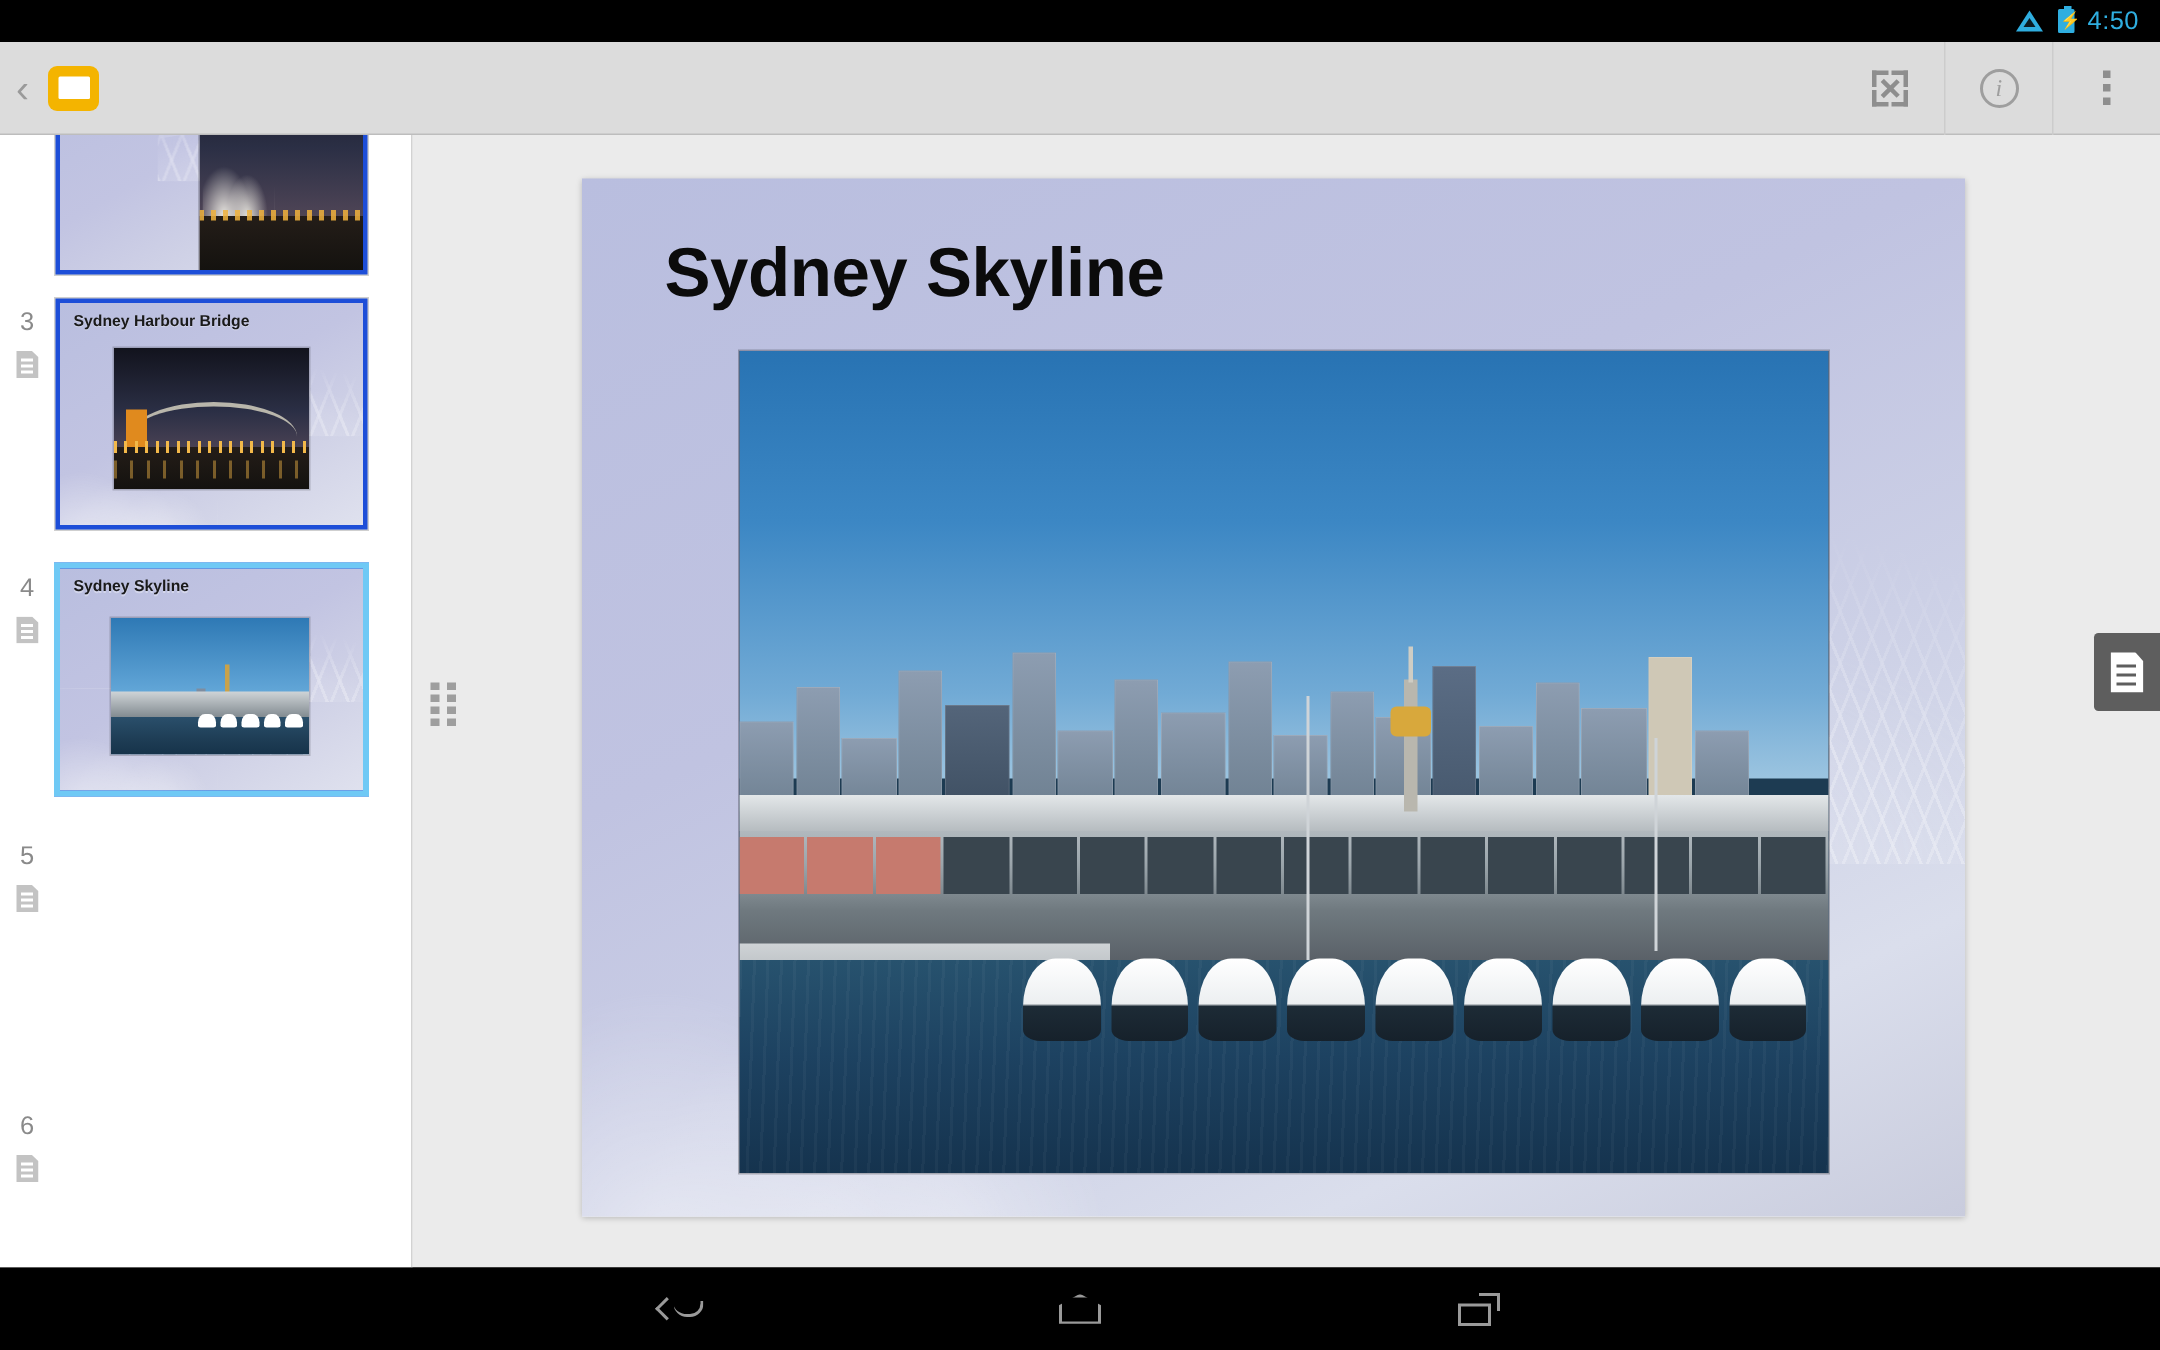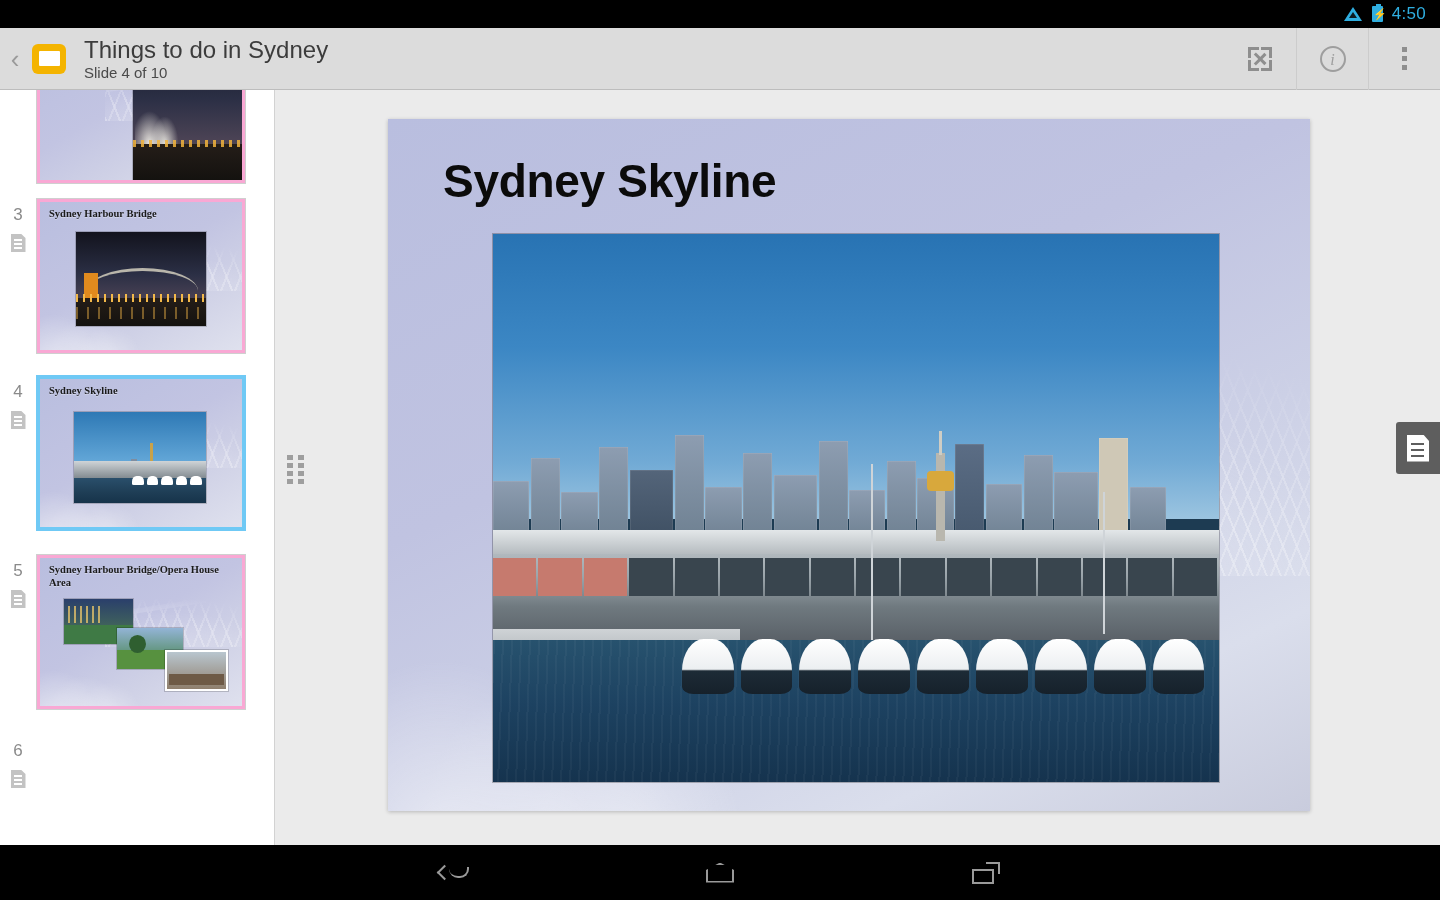--- a/index.html
+++ b/index.html
@@ -101,22 +101,22 @@
   .notes-ic { width:15px; height:18px; position:relative; }
   .notes-ic b {
     position:absolute; inset:0; background:#c3c3c3;
     clip-path:polygon(0 0, 72% 0, 100% 22%, 100% 100%, 0 100%);
   }
   .notes-ic u {
     position:absolute; left:3px; right:4px; top:5px; height:1.6px;
     background:#fff; box-shadow:0 4px 0 #fff, 0 8px 0 #fff;
   }
   .thumb {
-    position:relative; width:210px; height:156px; background:#f9a8d4;
-    border:1px solid #cfcfcf; padding:3px; overflow:hidden;font-family:Liberation Serif, serif;
+    position:relative; width:210px; height:156px; background:#1d4ed8;
+    border:1px solid #cfcfcf; padding:3px; overflow:hidden;
   }
   .thumb.selected { border:4px solid #6FC9F5; padding:0; }
   .thumb-inner {
     position:relative; width:100%; height:100%; overflow:hidden;
     background:linear-gradient(150deg,#b9bedf 0%,#c2c4e2 45%,#cfd1e6 70%,#dfe1ee 100%);
   }
   .thumb-title {
     position:absolute; left:9px; top:6px; right:8px; z-index:4;
     font-size:10.5px; font-weight:bold; color:#1a1a1a; line-height:12.5px;
     text-shadow:0 1px 0 rgba(255,255,255,.35);
@@ -283,24 +283,20 @@
     </div>
   <div class="batt-icon"></div>
   <div class="sb-time">4:50</div>
 </div>
 
 <div class="appbar">
   <div class="back-chevron">‹</div>
   <div class="app-icon">
       <span></span>
     </div>
-  <div class="titlewrap">
-    <div class="doc-title">Things to do in Sydney</div>
-    <div class="doc-sub">Slide 4 of 10</div>
-  </div>
   <div class="appbar-actions">
     <div class="act">
       <div class="ic-expand">
         <b></b>
           <b></b>
           <b></b>
           <b></b>
           <i></i>
           <i></i>
       </div>
@@ -415,42 +411,20 @@
     </div>
 
     <div class="slide-row" style="top:464px;">
       <div class="slide-gutter">
         <div class="slide-num">5</div>
         <div class="notes-ic">
             <b></b>
             <u></u>
           </div>
       </div>
-      <div class="thumb">
-        <div class="thumb-inner">
-          <div class="wm-bridge"></div>
-          <div class="wm-opera"></div>
-          <div class="thumb-photo" style="left:12%;top:28%;width:34%;height:30%;">
-            <div style="position:absolute;inset:0;background:linear-gradient(180deg,#2a3f6b,#4f7a52);"></div>
-            <div style="position:absolute;left:0;right:0;bottom:0;height:42%;background:#3f7a45;"></div>
-            <div style="position:absolute;left:6%;top:14%;width:50%;height:40%;
-                        background:repeating-linear-gradient(90deg,#e2c06a 0 2px,rgba(0,0,0,0) 2px 6px);opacity:.8;"></div>
-          </div>
-          <div class="thumb-photo" style="left:38%;top:47%;width:33%;height:28%;">
-            <div style="position:absolute;inset:0;background:linear-gradient(180deg,#93b4d6,#3f7f3e);"></div>
-            <div style="position:absolute;left:0;right:0;bottom:0;height:46%;background:#57913f;"></div>
-            <div style="position:absolute;left:18%;top:18%;width:26%;height:44%;background:#2f5f30;border-radius:50%;"></div>
-          </div>
-          <div class="thumb-photo" style="left:62%;top:62%;width:31%;height:28%;background:#fff;padding:2px;">
-            <div style="position:absolute;inset:2px;background:linear-gradient(180deg,#b9c6cf,#8f7f6d);"></div>
-            <div style="position:absolute;left:4px;right:4px;bottom:16%;height:26%;background:#6e5a46;"></div>
-          </div>
-          <div class="thumb-title">Sydney Harbour Bridge/Opera House Area</div>
-        </div>
-      </div>
     </div>
 
     <div class="slide-row" style="top:644px;">
       <div class="slide-gutter">
         <div class="slide-num">6</div>
         <div class="notes-ic">
             <b></b>
             <u></u>
           </div>
       </div>

